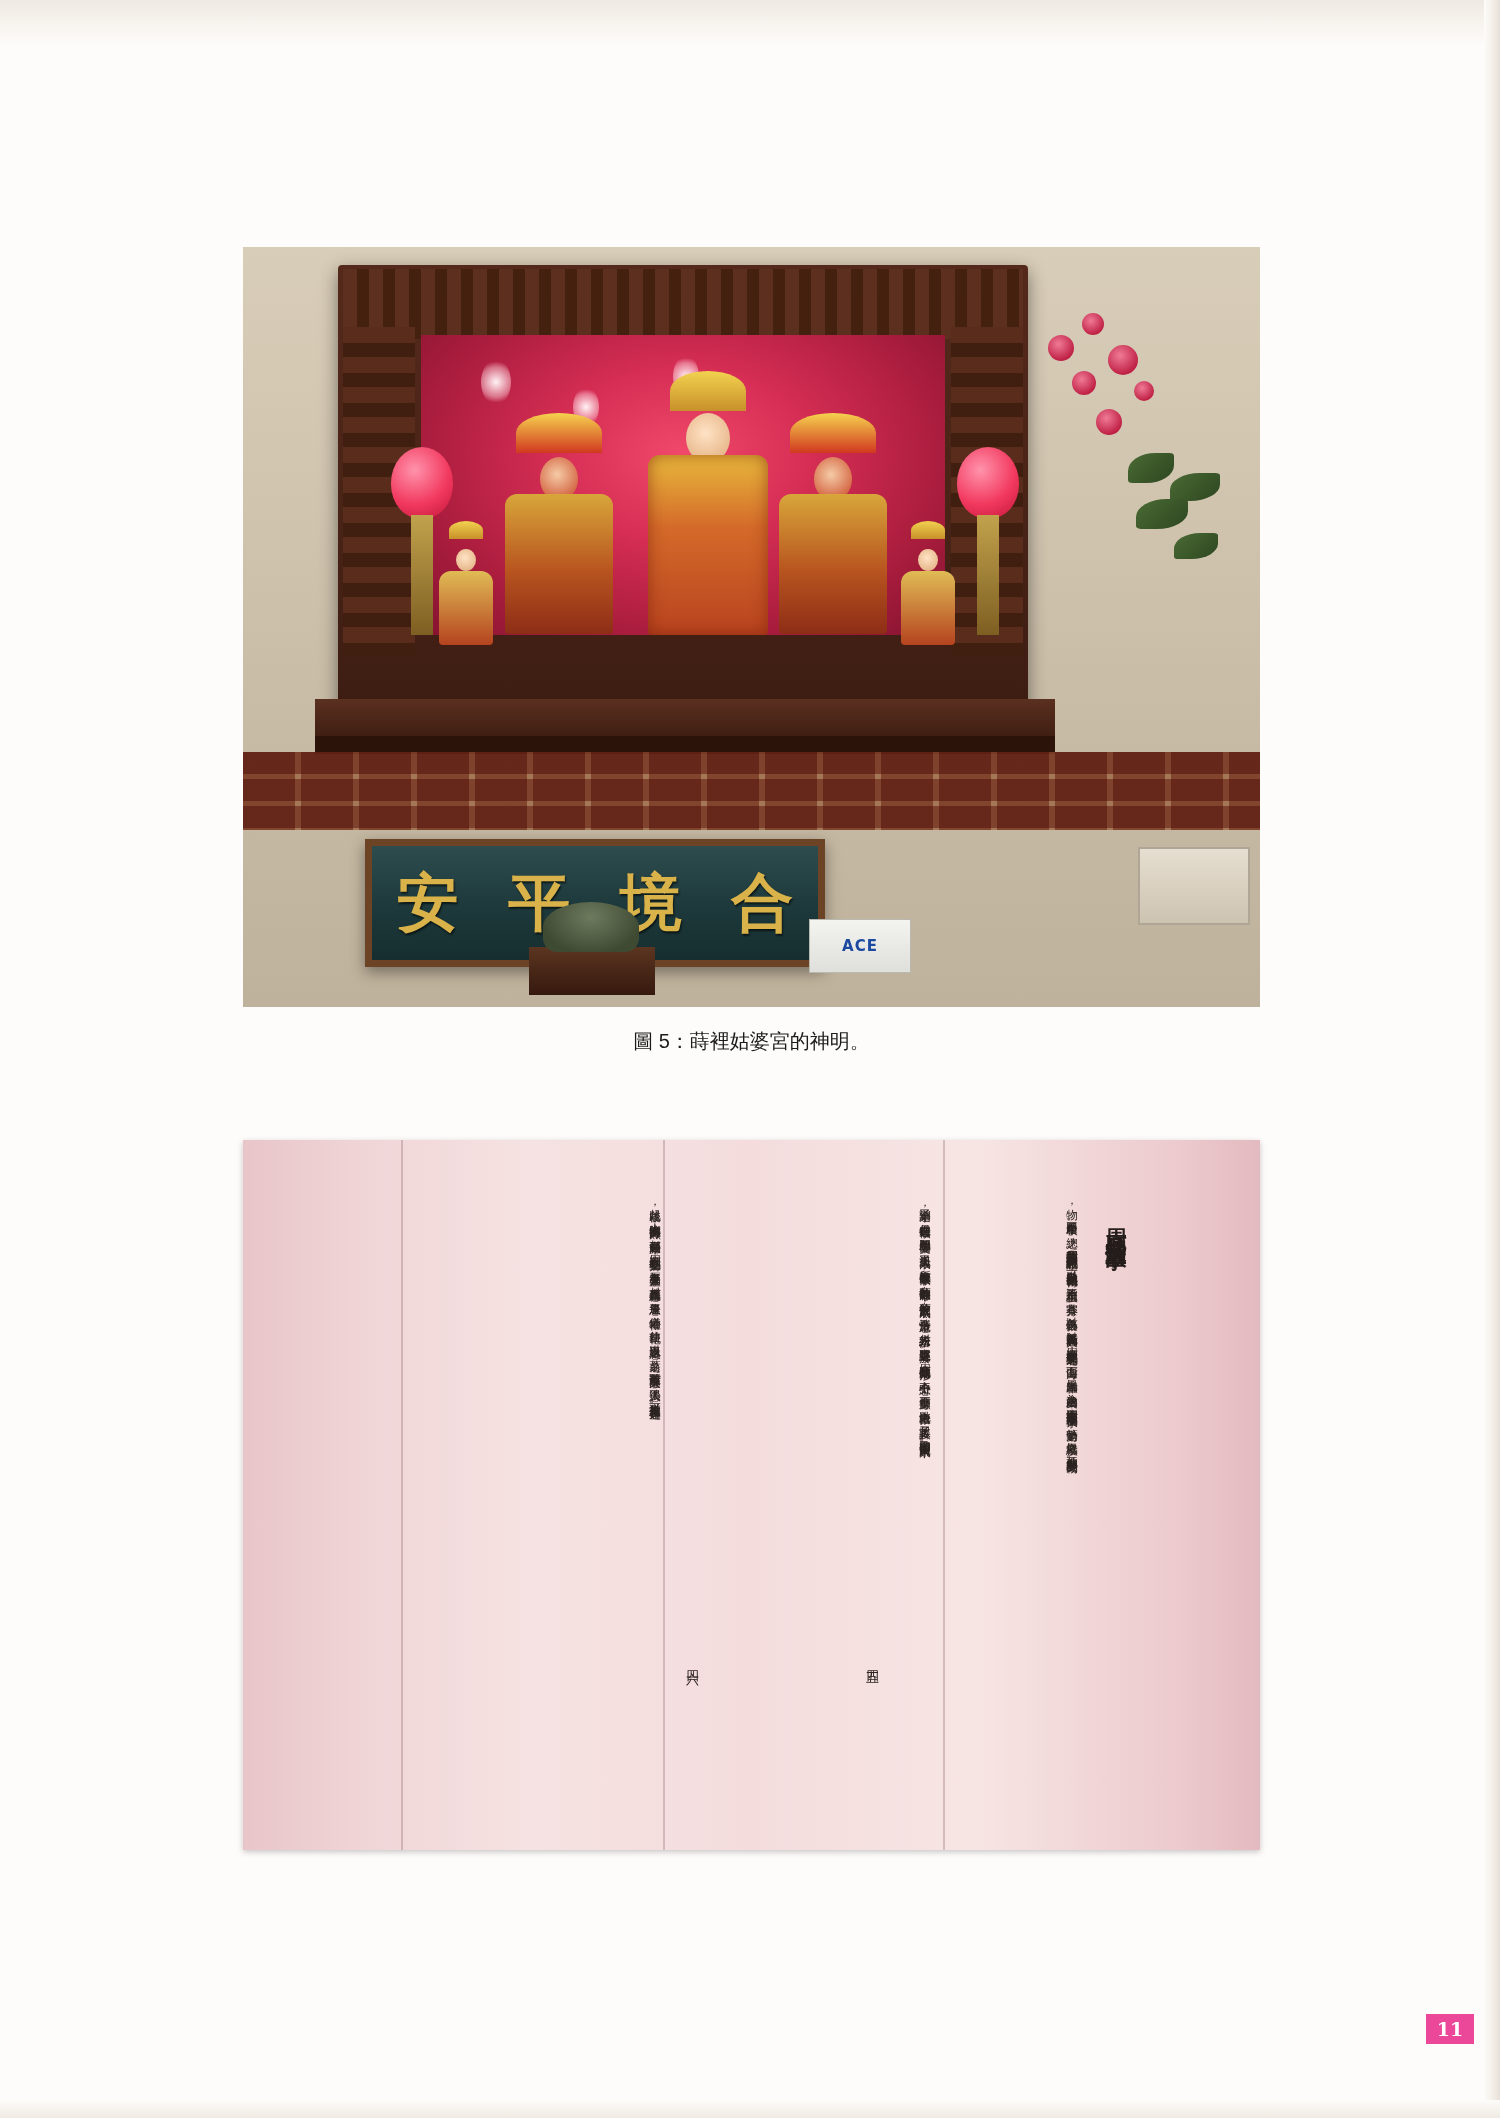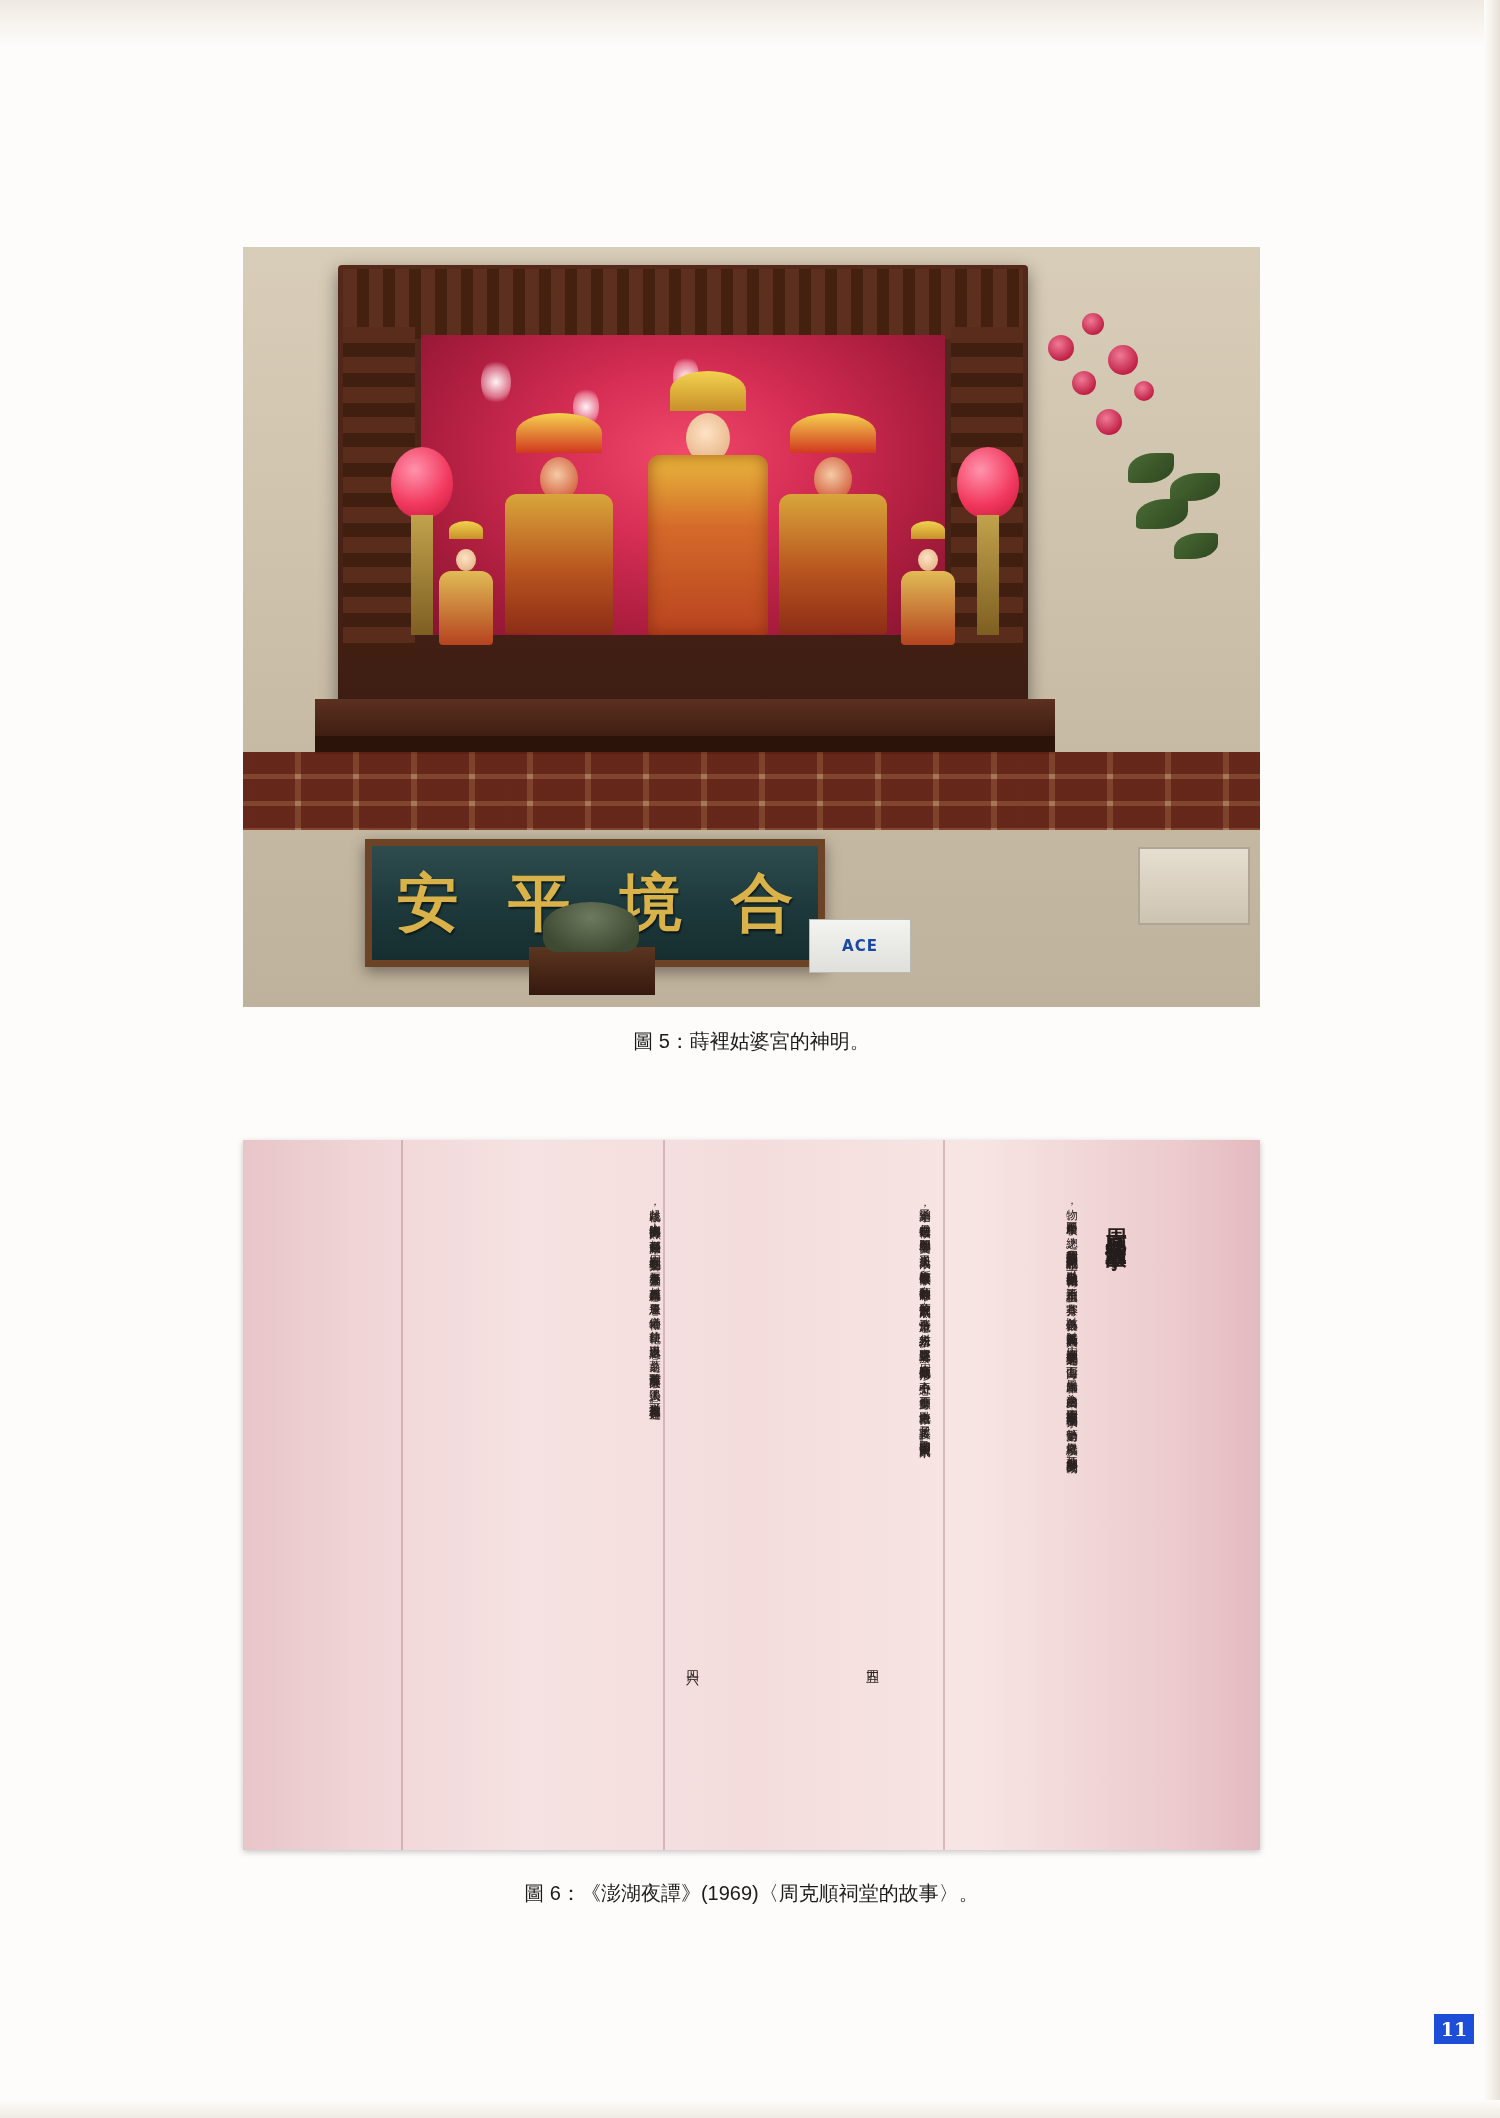--- a/index.html
+++ b/index.html
@@ -349,23 +349,23 @@
     font-size: 13px;
     color: #2b2320;
     letter-spacing: 2px;
   }
 
   
   #folio {
     position: absolute;
     right: 26px;
     bottom: 74px;
-    width: 40px;
+    width: 48px;
     height: 30px;
-    background: #1d4ed8;
+    background: #ec4899;
     color: #ffffff;
     font-family: "DejaVu Serif", "Liberation Serif", serif;
     font-size: 19px;
     font-weight: 700;
     display: flex;
     align-items: center;
     justify-content: center;
   }
 </style>
 </head>
@@ -472,17 +472,16 @@
 
       <div class="vtext" style="left:430px; top:60px; height:560px; width:260px;">游到了半途，但是在這個時候，忽然間風雲突變，海上起了大風浪，所有漁船都被吹散，有的被掀翻在海中，有的被浪打沉入水底，情形十分危急，村人紛紛落水，哀號之聲不絕於耳。周克順眼見此種情形，心中十分不忍，便奮不顧身，跳入海中搶救，救起了許多人，自己卻因體力不支而沉入水中。</div>
 
       <div class="pagenum-v" style="left:440px; top:520px;">四六</div>
 
       <div class="vtext" style="left:40px; top:60px; height:560px; width:380px;">起此以後，山水鄉的漁人出海打魚，都是滿載而歸。周克順祠堂在安宅鄉，歷年來香火鼎盛，村人感念其恩德，每逢忌辰，必備牲禮，前往祭祀，以表追思之意。墓之前，雖荒涼而不失莊嚴，後人憑弔，猶可想見當年義行之盛。</div>
 
     </div>
   </div>
 
-  <div class="caption" id="caption-6">圖 6：《澎湖夜譚》(1969)〈周克順祠堂的故事〉。</div>
 
   <div id="folio">11</div>
 
 </div>
 
 </body></html>

